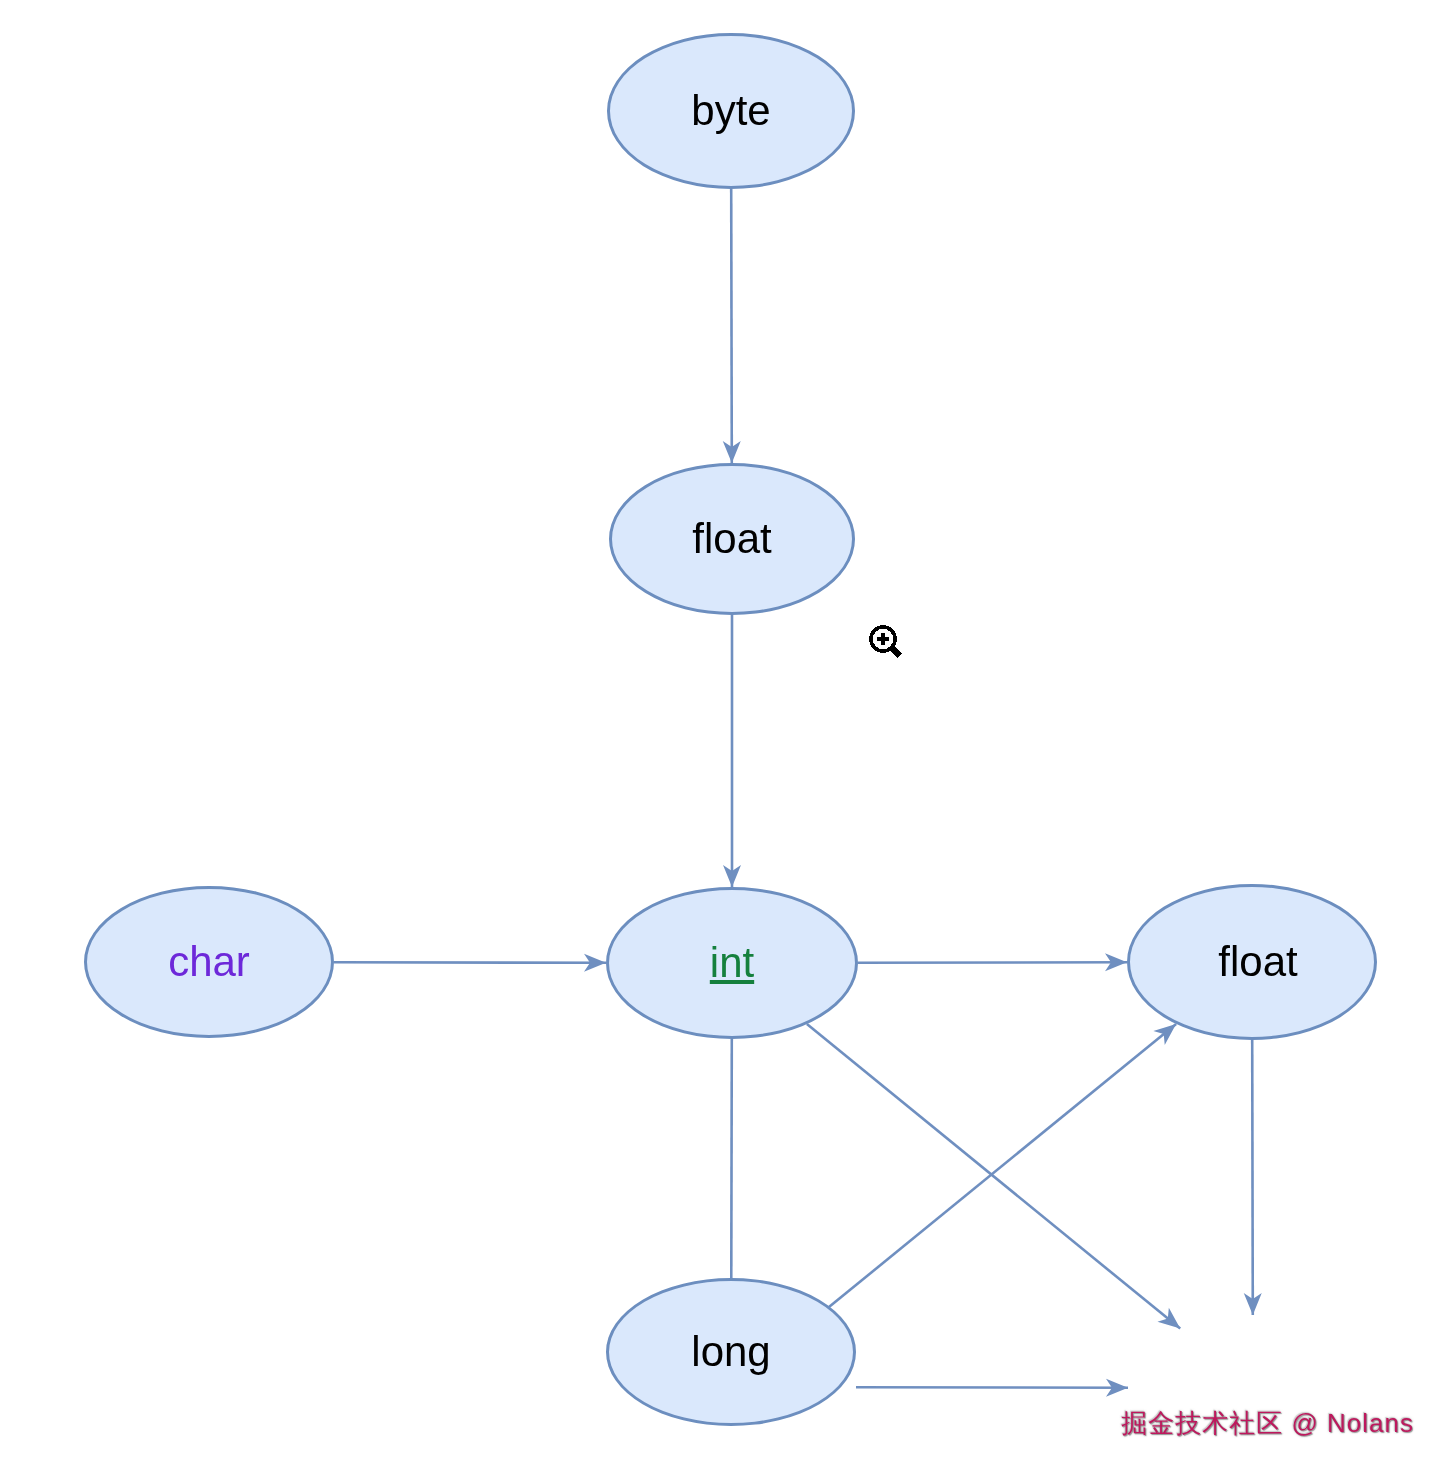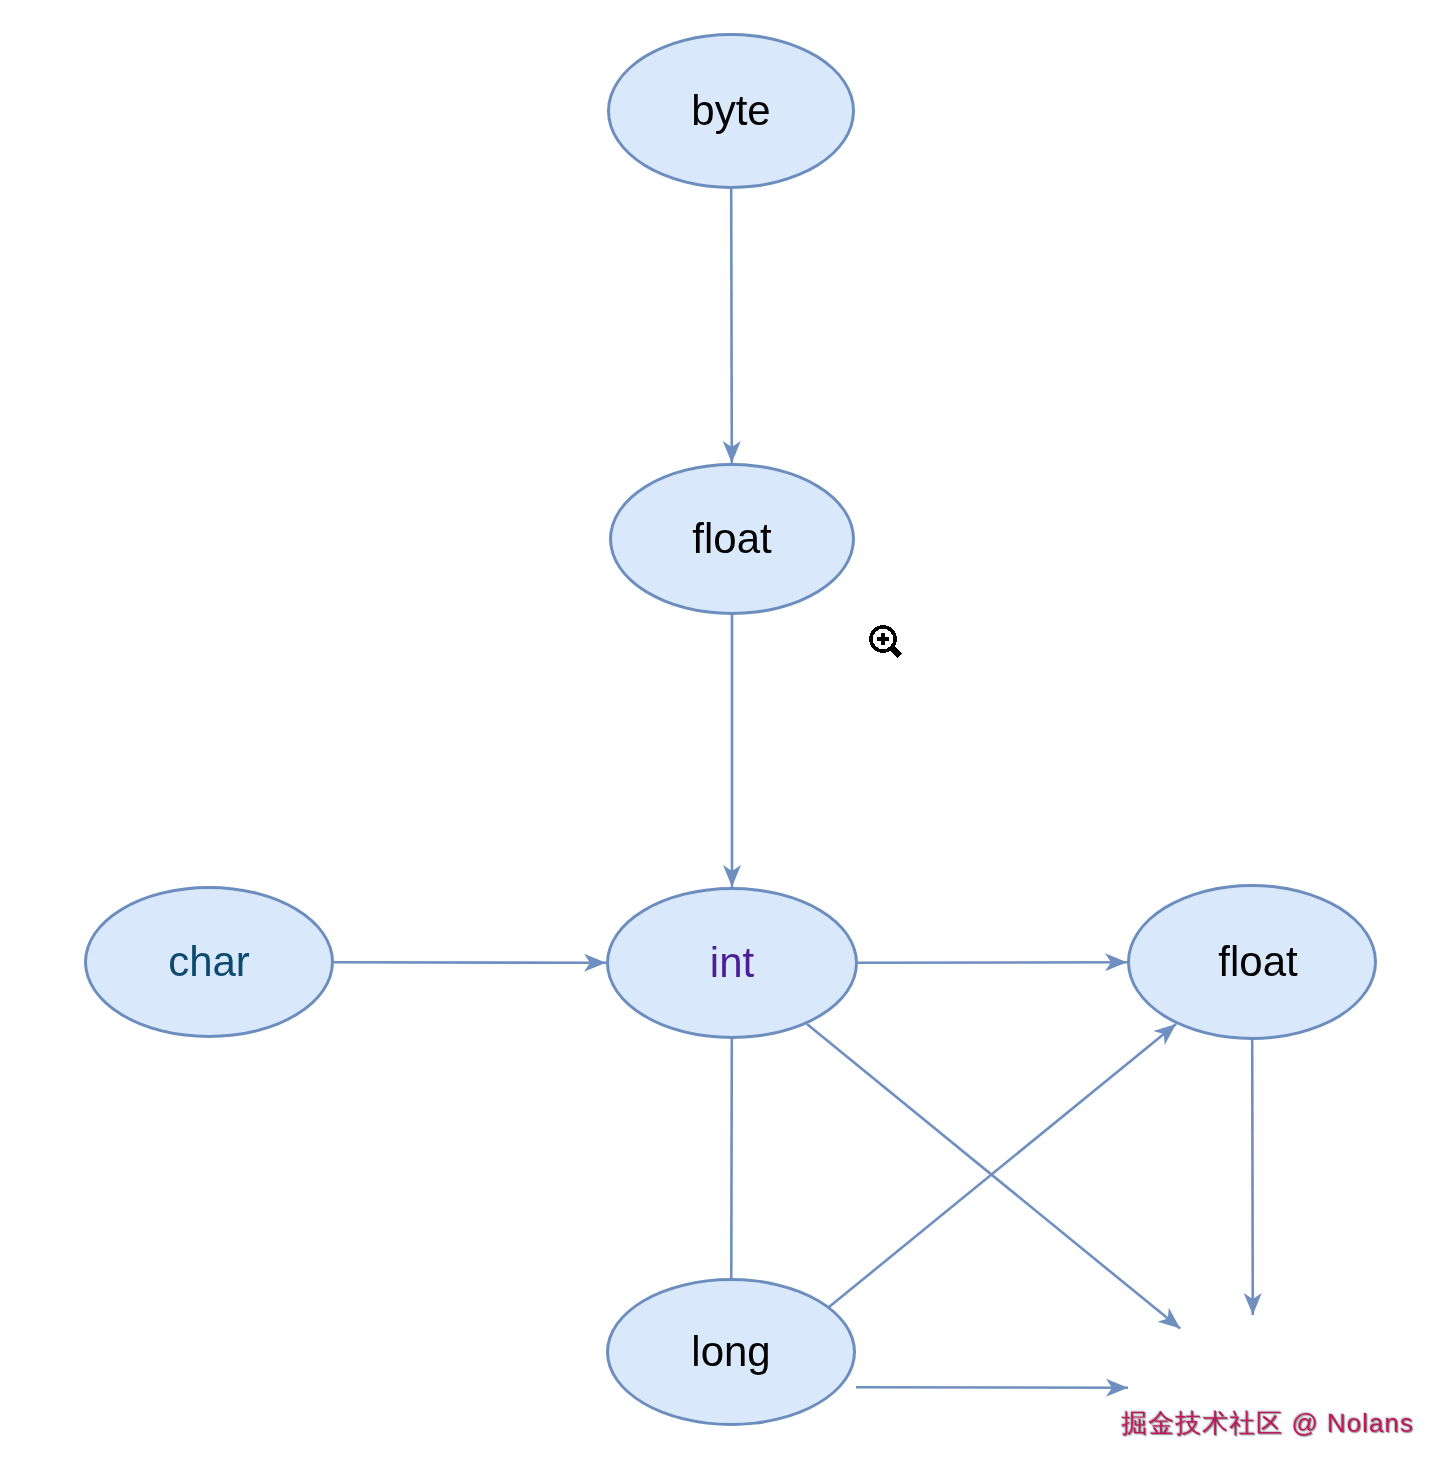--- a/index.html
+++ b/index.html
@@ -88,24 +88,24 @@
     </svg>
 
   <div id="node-layer">
       <div class="node" style="left: 607px; top: 33px; width: 248px; height: 156px; background: rgb(218, 232, 252); border-color: rgb(108, 142, 191);">
       <span class="node-label" style="color: rgb(0, 0, 0);">byte</span>
     </div>
       <div class="node" style="left: 609px; top: 463px; width: 246px; height: 152px; background: rgb(218, 232, 252); border-color: rgb(108, 142, 191);">
       <span class="node-label" style="color: rgb(0, 0, 0);">float</span>
     </div>
       <div class="node" style="left: 84px; top: 886px; width: 250px; height: 152px; background: rgb(218, 232, 252); border-color: rgb(108, 142, 191);">
-      <span class="node-label" style="color: #0c4a6e;">char</span>
+      <span class="node-label" style="color: #6d28d9;">char</span>
     </div>
       <div class="node" style="left: 606px; top: 887px; width: 252px; height: 152px; background: rgb(218, 232, 252); border-color: rgb(108, 142, 191);">
-      <span class="node-label" style="color: #4c1d95;">int</span>
+      <span class="node-label" style="color: #15803d; text-decoration: underline;">int</span>
     </div>
       <div class="node" style="left: 1127px; top: 884px; width: 250px; height: 156px; background: rgb(218, 232, 252); border-color: rgb(108, 142, 191);">
       <span class="node-label" style="color: rgb(0, 0, 0); margin-left: 12px;">float</span>
     </div>
       <div class="node" style="left: 606px; top: 1278px; width: 250px; height: 148px; background: rgb(218, 232, 252); border-color: rgb(108, 142, 191);">
       <span class="node-label" style="color: rgb(0, 0, 0);">long</span>
     </div>
     </div>
 
   <svg class="cursor-icon" viewBox="0 0 20 22" shape-rendering="crispEdges" xmlns="http://www.w3.org/2000/svg">

